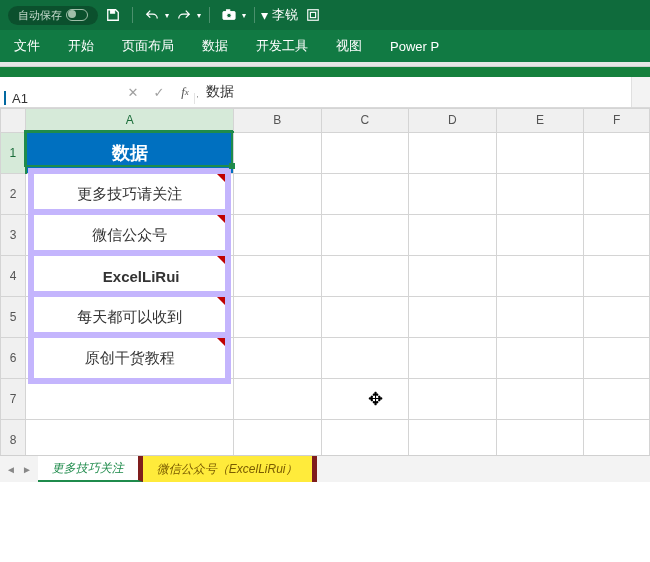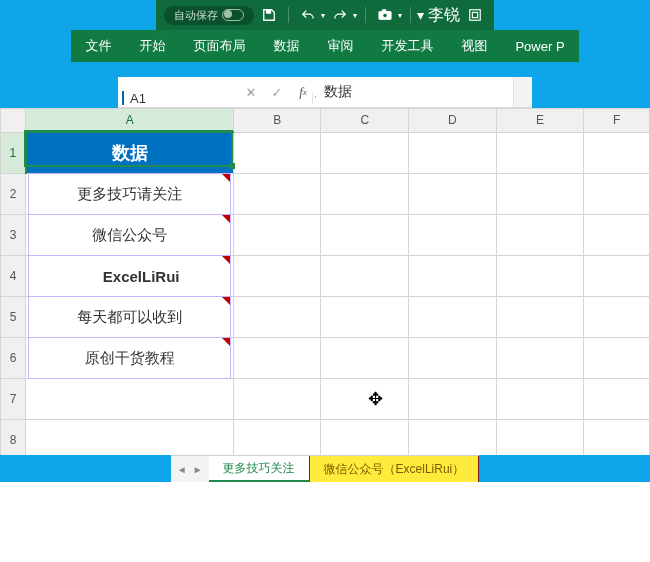--- a/index.html
+++ b/index.html
@@ -1,27 +1,27 @@
 <!DOCTYPE html>
 <html><head>
 <meta charset="utf-8">
 <style>
   html,body{margin:0;padding:0;font-family:"Microsoft YaHei","Segoe UI",sans-serif;font-size:13px;background:#fff;overflow:hidden;}
-  .window{width:650px;height:482px;display:flex;flex-direction:column;background:#0ea5e9;align-items:center;}
+  .window{width:650px;height:482px;display:flex;flex-direction:column;background:#15803d;}
   
   .titlebar{height:30px;background:#0f6b3c;display:flex;align-items:center;color:#d0e8d9;font-size:12px;gap:4px;padding:0 8px;}
   .titlebar .autosave{background:rgba(0,0,0,.25);border-radius:10px;padding:2px 10px;color:#c8dccf;font-size:11px;display:flex;align-items:center;gap:4px;}
   .titlebar .toggle{width:20px;height:10px;border:1px solid #9fbfa9;border-radius:6px;position:relative;}
   .titlebar .toggle::after{content:"";width:8px;height:8px;background:#9fbfa9;border-radius:50%;position:absolute;left:1px;top:0;}
   .titlebar .icon{width:22px;height:22px;display:flex;align-items:center;justify-content:center;color:#fff;cursor:pointer;}
   .titlebar .sep{width:1px;height:16px;background:rgba(255,255,255,.25);margin:0 4px;}
   .titlebar svg{width:14px;height:14px;fill:#fff;stroke:#fff;}
   .titlebar .chev{font-size:8px;color:#fff;margin-left:-2px;}
   .titlebar .doc-title{flex:1;text-align:center;color:#fff;white-space:nowrap;overflow:hidden;text-overflow:ellipsis;padding:0 6px;}
-  .titlebar .user{color:#fff;font-size:16px;}
+  .titlebar .user{color:#fff;font-size:13px;}
   
   .ribbon{height:32px;background:#117a43;display:flex;align-items:stretch;color:#fff;}
   .ribbon .tab{padding:4px 14px;display:flex;align-items:center;font-size:13px;cursor:pointer;white-space:nowrap;}
   
   .ribbon-edge{height:4px;background:#e6e6e6;border-bottom:1px solid #d0d0d0;}
   
   .fxrow{height:30px;display:flex;align-items:stretch;border-bottom:1px solid #d9d9d9;background:#fff;margin-top:10px;}
   .namebox-wrap{width:110px;display:flex;align-items:center;border:2px solid #0369a1;margin:14px 2px 2px 4px;background:#fff;}
   .namebox{flex:1;border:none;outline:none;padding:0 6px;font-size:13px;color:#333;}
   .namebox-drop{width:16px;text-align:center;color:#666;font-size:10px;cursor:pointer;border-left:1px solid #e3e3e3;}
@@ -38,32 +38,32 @@
   .grid thead th.selcol{background:#d6ead9;border-bottom:2px solid #1f8b4c;color:#1b6d3a;}
   .grid .rowhdr{background:#f0f0f0;text-align:center;color:#555;font-size:12px;width:24px;}
   .grid .rowhdr.selrow{background:#d6ead9;border-right:2px solid #1f8b4c;color:#1b6d3a;}
   .corner{background:#f0f0f0;width:24px;}
   .colA{width:208px;}
   .colB,.colC,.colD,.colE{width:88px;}
   .colF{width:66px;}
   .grid td{height:40px;} 
   .cell-inner{height:100%;display:flex;align-items:center;justify-content:center;font-size:15px;color:#333;position:relative;}
   .cellA1 .cell-inner{background:#0070c0;color:#fff;font-weight:bold;font-size:18px;}
-  .databox .cell-inner{border:1px solid #c4b5fd;margin:2px;background:#fff;}
+  .databox .cell-inner{border:6px solid #c4b5fd;margin:2px;background:#fff;}
   .databox.bold .cell-inner{font-weight:bold;padding-left:23px;}
   .comment-mark::after{content:"";position:absolute;top:0;right:0;border-top:8px solid #c00000;border-left:8px solid transparent;}
   
   .active-outline{position:absolute;border:2px solid #1f8b4c;pointer-events:none;box-sizing:border-box;}
   .active-outline .handle{position:absolute;right:-4px;bottom:-4px;width:6px;height:6px;background:#1f8b4c;}
   .cursor-plus{position:absolute;font-size:18px;color:#000;pointer-events:none;}
   
   .tabs-row{height:26px;display:flex;align-items:stretch;border-top:1px solid #d0d0d0;background:#f3f3f3;}
   .tabs-row .scroll-btns{display:flex;align-items:center;padding:0 6px;gap:6px;color:#888;}
   .tabs-row .scroll-btns span{cursor:pointer;font-size:10px;}
-  .sheet-tab{padding:0 14px;display:flex;align-items:center;border-right:1px solid #7f1d1d;background:#e8e8e8;font-size:12px;cursor:pointer;white-space:nowrap;color:#444;}
+  .sheet-tab{padding:0 14px;display:flex;align-items:center;border-right:5px solid #7f1d1d;background:#e8e8e8;font-size:12px;cursor:pointer;white-space:nowrap;color:#444;font-style:italic;}
   .sheet-tab.active{background:#fff;border-bottom:2px solid #1f8b4c;color:#1f8b4c;}
   .sheet-tab.yellow{background:#ffeb3b;color:#7a5c00;}
 </style>
 </head>
 <body>
 
 <div class="window">
 
   <div class="titlebar">
     <div class="autosave">
@@ -107,21 +107,20 @@
           <rect x="5" y="5" width="6" height="6" fill="none" stroke-width="1.3"></rect>
         </svg>
     </div>
   </div>
 
   <div class="ribbon">
     <div class="tab">文件</div>
     <div class="tab">开始</div>
     <div class="tab">页面布局</div>
     <div class="tab">数据</div>
-    <div class="tab">审阅</div>
     <div class="tab">开发工具</div>
     <div class="tab">视图</div>
     <div class="tab">Power P</div>
   </div>
   <div class="ribbon-edge"></div>
 
   <div class="fxrow">
     <div class="namebox-wrap">
       <input class="namebox" value="A1" style="">
       <div class="namebox-drop">▼</div>

